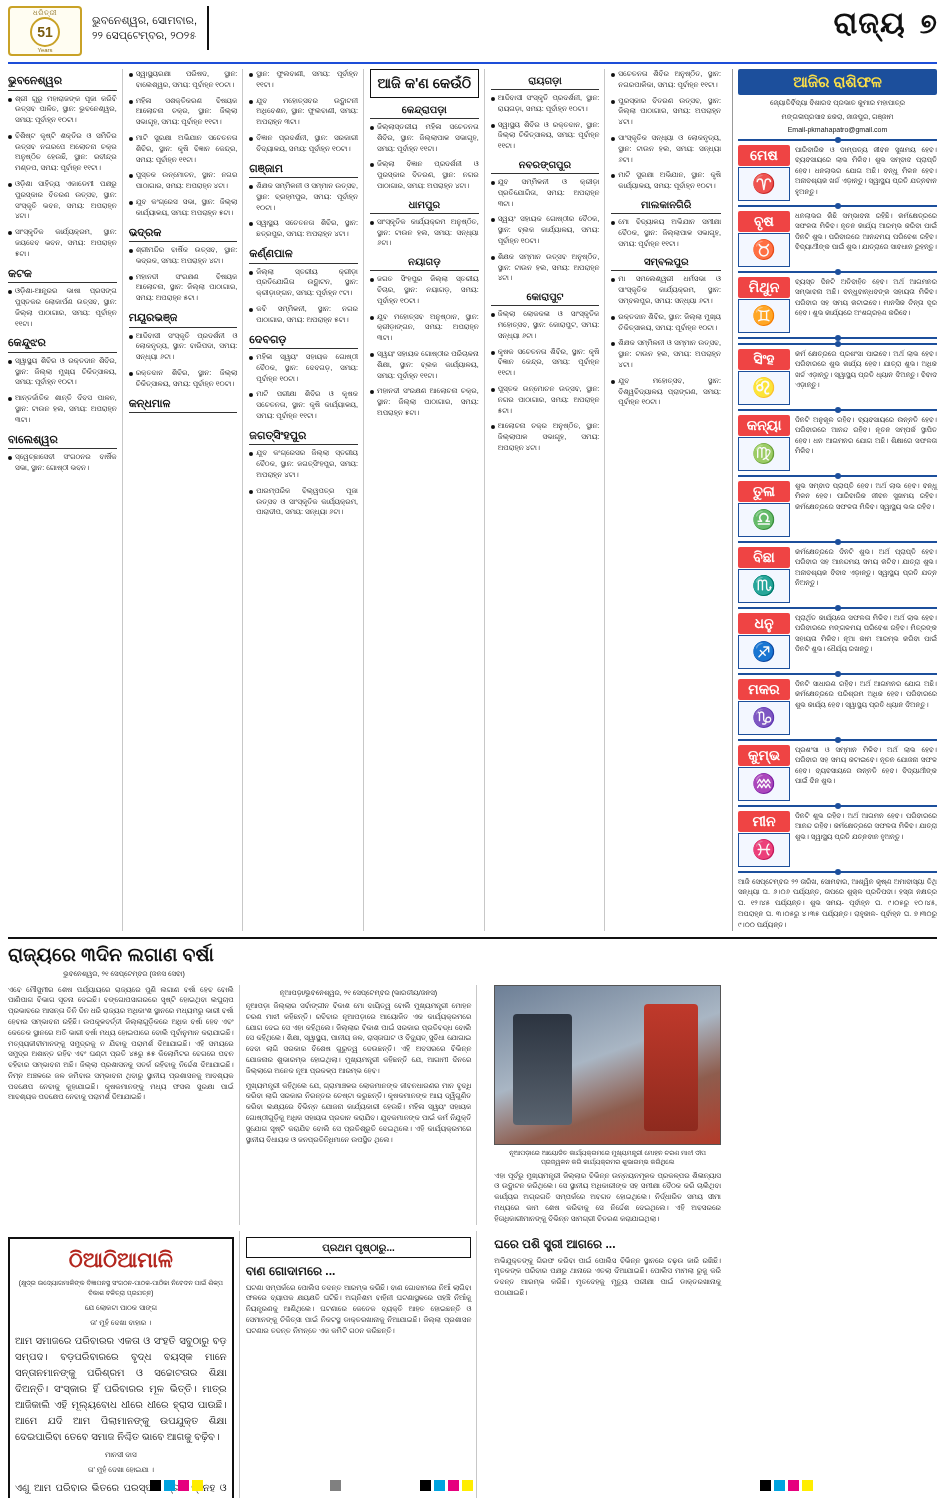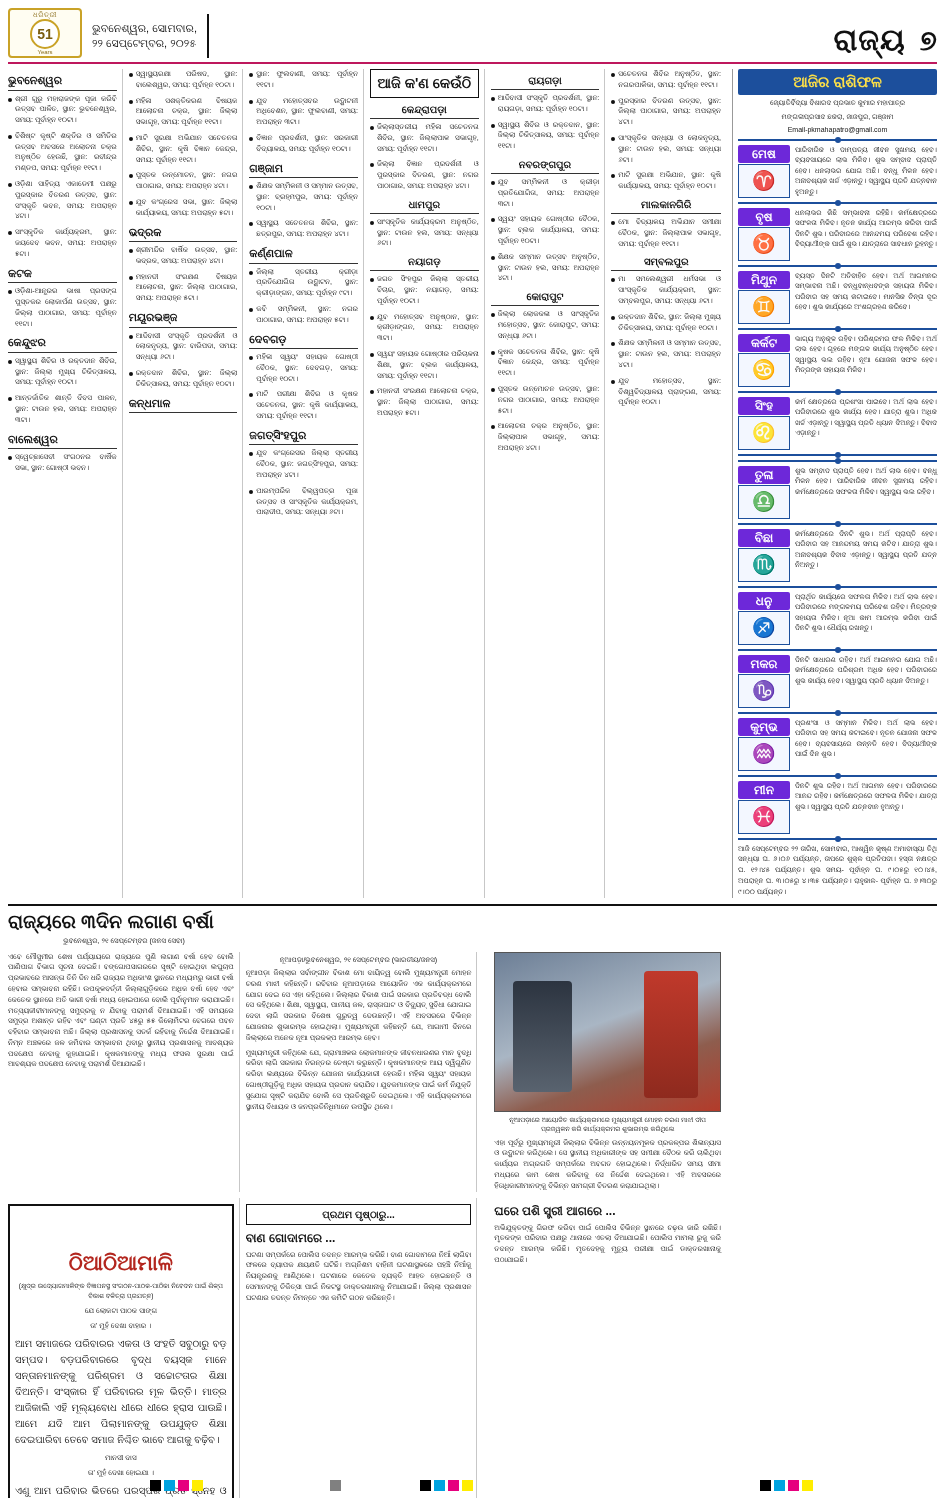--- a/index.html
+++ b/index.html
@@ -9,21 +9,21 @@
     background: #ffffff;
     font-family: "Liberation Sans", sans-serif;
     color: #111;
     position: relative;
     overflow: hidden;
   }
   .page { width:945px; height:1498px; position:relative; padding: 6px 8px; }
 
   
   .masthead {
-    display:flex; align-items:flex-end; border-bottom: 2px solid #be185d;
+    display:flex; align-items:flex-start; border-bottom: 2px solid #1d4ed8;
     padding-bottom: 4px; height: 58px;
   }
   .logo-badge {
     width: 74px; height: 50px; border: 2px solid #c9a227; border-radius: 4px;
     display:flex; flex-direction:column; align-items:center; justify-content:center;
     margin-right: 10px; background: #fffdf2;
   }
   .logo-top { font-size: 7px; color:#8a6d1a; letter-spacing:.5px; }
   .logo-circle {
     width: 30px; height: 30px; border-radius: 50%; border: 2px solid #c9a227;
@@ -74,21 +74,21 @@
   }
   .rail-sub { font-size: 7px; text-align:center; line-height:1.5; margin: 3px 0 2px; }
   .rail-sep { height:2px; background:#1c4f9c; margin: 3px 0 4px; position:relative; }
   .rail-sep:after{ content:""; position:absolute; left:50%; top:-2px; width:6px;height:6px;
     background:#1c4f9c; border-radius:50%; transform:translateX(-50%); }
   .zodiac { display:flex; gap:5px; margin-bottom: 4px; }
   .z-badge {
     width: 52px; flex: 0 0 52px; text-align:center;
   }
   .z-name {
-    background:#6d28d9; color:#fff; font-size: 12px; font-weight:bold;
+    background:#ef4444; color:#fff; font-size: 14px; font-weight:bold;
     padding: 2px 0; border-radius:2px;
   }
   .z-icon {
     border:1px solid #1c4f9c; height: 34px; display:flex; align-items:center;
     justify-content:center; font-size: 19px; color:#1c4f9c; margin-top:1px;
     background:#f3f7ff;
   }
   .z-text { font-size: 7px; line-height:1.5; text-align:justify; flex:1; }
   .rail-foot { font-size: 7px; line-height:1.55; text-align:justify; margin-top:3px; }
 
@@ -117,21 +117,21 @@
     background: linear-gradient(#2c3440,#59636f); border-radius: 4px;
   }
   .photo:after{
     content:""; position:absolute; right:10%; top:12%; width:24%; height:80%;
     background: linear-gradient(#c0392b,#8e2a1e); border-radius: 4px;
   }
   .caption { font-size: 6.6px; text-align:center; line-height:1.45; margin-top: 3px; }
 
   
   .adbox { border: 2px solid #111; padding: 5px; margin-top: 6px; }
-  .ad-title { text-align:center; font-size: 21px; font-weight:bold; color:#b3261e;margin-top:36px; }
+  .ad-title { text-align:center; font-size: 21px; font-weight:bold; color:#b3261e; }
   .ad-sub { text-align:center; font-size: 6.6px; line-height:1.5; margin-top:3px; }
   .ad-body { font-size: 10px; line-height:1.6; text-align:justify; margin-top:4px; }
   .ad-sign { text-align:center; font-size: 7.2px; margin-top: 4px; line-height:1.6; }
   .ad-foot { text-align:center; font-size: 6.6px; border-top:1px solid #888; margin-top:4px; padding-top:3px; }
   .sat-img { height: 215px; margin-top: 4px;
     background: radial-gradient(circle at 45% 42%, #cfd8e2 0%, #7e8b9c 22%, #2d3a4d 55%, #10161f 100%); }
 
   .tagline {
     border:1px solid #111; text-align:center; font-size: 10px; font-weight:bold;
     padding: 2px 0; margin: 6px 0 4px;
@@ -165,21 +165,21 @@
     </div>
   </div>
 
   <div class="body-grid">
 
     <div class="news-cols">
 
       <div class="nc col">
         <div class="city-head">ଭୁବନେଶ୍ୱର</div>
         <div class="item">ଶ୍ରୀ ଗୁରୁ ମହାରାଜଙ୍କ ପୂଜା କରିବି ଉତ୍ସବ ପାଳିତ, ସ୍ଥାନ: ଭୁବନେଶ୍ୱର, ସମୟ: ପୂର୍ବାହ୍ନ ୧୦ଟା।</div>
-        <div class="item">ବିଶିଷ୍ଟ କୃଷ୍ଟି ଶକ୍ତିର ଓ ସମିତିର ଉତ୍ସବ ଅବସରେ ଅଲୋଚନା ଚକ୍ର ଅନୁଷ୍ଠିତ ହେଉଛି, ସ୍ଥାନ: ରବୀନ୍ଦ୍ର ମଣ୍ଡପ, ସମୟ: ପୂର୍ବାହ୍ନ ୧୧ଟା।</div>
+        <div class="item">ବିଶିଷ୍ଟ କୃଷ୍ଟି ଶକ୍ତିର ଓ ସମିତିର ଉତ୍ସବ ନଗରପେ ଅଲୋଚନା ଚକ୍ର ଅନୁଷ୍ଠିତ ହେଉଛି, ସ୍ଥାନ: ରବୀନ୍ଦ୍ର ମଣ୍ଡପ, ସମୟ: ପୂର୍ବାହ୍ନ ୧୧ଟା।</div>
         <div class="item">ଓଡ଼ିଶା ସାହିତ୍ୟ ଏକାଡେମୀ ପକ୍ଷରୁ ପୁରସ୍କାର ବିତରଣ ଉତ୍ସବ, ସ୍ଥାନ: ସଂସ୍କୃତି ଭବନ, ସମୟ: ଅପରାହ୍ନ ୪ଟା।</div>
         <div class="item">ସାଂସ୍କୃତିକ କାର୍ଯ୍ୟକ୍ରମ, ସ୍ଥାନ: ଜୟଦେବ ଭବନ, ସମୟ: ଅପରାହ୍ନ ୫ଟା।</div>
         <div class="city-head">କଟକ</div>
         <div class="item">ଓଡ଼ିଶା-ଆନ୍ଧ୍ରର ଭାଷା ପ୍ରସଙ୍ଗ ପୁସ୍ତକର ଲୋକାର୍ପଣ ଉତ୍ସବ, ସ୍ଥାନ: ଜିଲ୍ଲା ପାଠାଗାର, ସମୟ: ପୂର୍ବାହ୍ନ ୧୧ଟା।</div>
         <div class="city-head">କେନ୍ଦୁଝର</div>
         <div class="item">ସ୍ୱାସ୍ଥ୍ୟ ଶିବିର ଓ ରକ୍ତଦାନ ଶିବିର, ସ୍ଥାନ: ଜିଲ୍ଲା ମୁଖ୍ୟ ଚିକିତ୍ସାଳୟ, ସମୟ: ପୂର୍ବାହ୍ନ ୧୦ଟା।</div>
         <div class="item">ଆନ୍ତର୍ଜାତିକ ଶାନ୍ତି ଦିବସ ପାଳନ, ସ୍ଥାନ: ଟାଉନ ହଲ, ସମୟ: ଅପରାହ୍ନ ୩ଟା।</div>
         <div class="city-head">ବାଲେଶ୍ୱର</div>
         <div class="item">ସ୍ୱେଚ୍ଛାସେବୀ ସଂଗଠନର ବାର୍ଷିକ ସଭା, ସ୍ଥାନ: ଗୋଷ୍ଠୀ ଭବନ।</div>
       </div>
@@ -288,38 +288,38 @@
 
       <div class="zodiac">
         <div class="z-badge">
           <div class="z-name">ମିଥୁନ</div>
           <div class="z-icon">♊</div>
         </div>
         <div class="z-text">ବ୍ୟସ୍ତ ଦିନଟି ଅତିବାହିତ ହେବ। ଅର୍ଥ ଆଗମନର ସମ୍ଭାବନା ଅଛି। ବନ୍ଧୁବାନ୍ଧବଙ୍କ ସହାୟତା ମିଳିବ। ପରିବାର ସହ ସମୟ କଟାଇବେ। ମାନସିକ ଚିନ୍ତା ଦୂର ହେବ। ଶୁଭ କାର୍ଯ୍ୟରେ ଅଂଶଗ୍ରହଣ କରିବେ।</div>
       </div>
       <div class="rail-sep"></div>
 
-      <div class="zodiac">
-        <div class="z-badge">
-          <div class="z-name">କର୍କଟ</div>
-          <div class="z-icon">♋</div>
-        </div>
-        <div class="z-text">ଭାଗ୍ୟ ଅନୁକୂଳ ରହିବ। ପରିଶ୍ରମର ଫଳ ମିଳିବ। ଅର୍ଥ ଲାଭ ହେବ। ଗୃହରେ ମଙ୍ଗଳ କାର୍ଯ୍ୟ ଅନୁଷ୍ଠିତ ହେବ। ସ୍ୱାସ୍ଥ୍ୟ ଭଲ ରହିବ। ନୂଆ ଯୋଜନା ସଫଳ ହେବ। ମିତ୍ରଙ୍କ ସହାୟତା ମିଳିବ।</div>
-      </div>
       <div class="rail-sep"></div>
 
       <div class="zodiac">
         <div class="z-badge">
           <div class="z-name">ସିଂହ</div>
           <div class="z-icon">♌</div>
         </div>
         <div class="z-text">କର୍ମ କ୍ଷେତ୍ରରେ ପ୍ରଶଂସା ପାଇବେ। ଅର୍ଥ ଲାଭ ହେବ। ପରିବାରରେ ଶୁଭ କାର୍ଯ୍ୟ ହେବ। ଯାତ୍ରା ଶୁଭ। ଅଧିକ ଖର୍ଚ୍ଚ ଏଡ଼ାନ୍ତୁ। ସ୍ୱାସ୍ଥ୍ୟ ପ୍ରତି ଧ୍ୟାନ ଦିଅନ୍ତୁ। ବିବାଦ ଏଡ଼ାନ୍ତୁ।</div>
       </div>
       <div class="rail-sep"></div>
 
+      <div class="zodiac">
+        <div class="z-badge">
+          <div class="z-name">କନ୍ୟା</div>
+          <div class="z-icon">♍</div>
+        </div>
+        <div class="z-text">ଦିନଟି ଅନୁକୂଳ ରହିବ। ବ୍ୟବସାୟରେ ଉନ୍ନତି ହେବ। ପରିବାରରେ ଆନନ୍ଦ ରହିବ। ନୂତନ ସମ୍ପର୍କ ସ୍ଥାପିତ ହେବ। ଧନ ଆଗମନର ଯୋଗ ଅଛି। ଶିକ୍ଷାରେ ସଫଳତା ମିଳିବ।</div>
+      </div>
       <div class="rail-sep"></div>
 
       <div class="zodiac">
         <div class="z-badge">
           <div class="z-name">ତୁଳା</div>
           <div class="z-icon">♎</div>
         </div>
         <div class="z-text">ଶୁଭ ସମ୍ବାଦ ପ୍ରାପ୍ତି ହେବ। ଅର୍ଥ ଲାଭ ହେବ। ବନ୍ଧୁ ମିଳନ ହେବ। ପାରିବାରିକ ଜୀବନ ସୁଖମୟ ରହିବ। କର୍ମକ୍ଷେତ୍ରରେ ସଫଳତା ମିଳିବ। ସ୍ୱାସ୍ଥ୍ୟ ଭଲ ରହିବ।</div>
       </div>
       <div class="rail-sep"></div>

